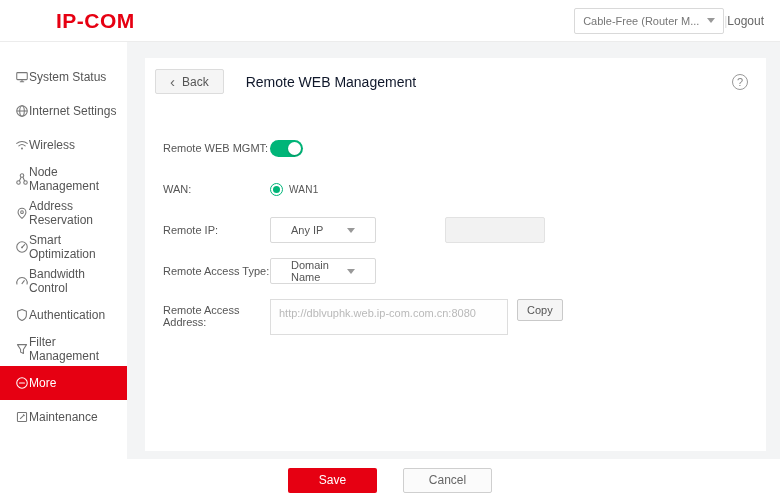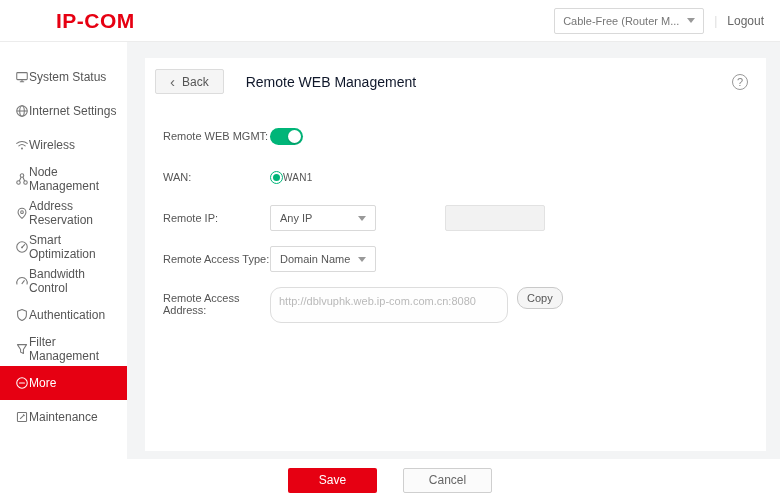--- a/index.html
+++ b/index.html
@@ -2,21 +2,21 @@
 <html><head>
 <meta charset="utf-8">
 <style>
   * { box-sizing: border-box; margin: 0; padding: 0; }
   html,body { width: 780px; height: 501px; overflow: hidden; }
   body { font-family: "Liberation Sans", sans-serif; background: #fff; color: #555; }
 
   
   .topbar { height: 42px; display: flex; align-items: center; padding: 0 16px; background: #fff; border-bottom: 1px solid #ececec; }
   .logo { color: #e60012; font-size: 21px; font-weight: bold; letter-spacing: .5px; margin-left: 40px; }
-  .top-right { margin-left: auto; display: flex; align-items: center; gap: 10px; }
+  .top-right { margin-left: auto; display: flex; align-items: center; }
   .device-select { width: 150px; height: 26px; border: 1px solid #d9d9d9; border-radius: 2px; display: flex; align-items: center; justify-content: space-between; padding: 0 8px; font-size: 11px; color: #777; cursor: pointer; background: #fff; white-space: nowrap; overflow: hidden; }
   .caret { width: 0; height: 0; border-left: 4px solid transparent; border-right: 4px solid transparent; border-top: 5px solid #999; flex-shrink: 0; margin-left: 6px; }
   .divider { color: #ddd; font-size: 12px; }
   .logout { font-size: 12px; color: #666; cursor: pointer; text-decoration: none; }
 
   
   .wrap { display: flex; height: 459px; }
   .sidebar { width: 127px; background: #fff; padding-top: 18px; flex-shrink: 0; }
   .side-item { height: 34px; display: flex; align-items: center; padding-left: 15px; font-size: 12px; color: #555; cursor: pointer; }
   .side-item .sicon { display: flex; align-items: center; color: #777; flex-shrink: 0; }
@@ -25,39 +25,39 @@
 
   .main { flex: 1; display: flex; flex-direction: column; background: #f3f4f5; min-width: 0; }
   .card { flex: 1; background: #fff; margin: 16px 14px 8px 18px; padding: 11px 14px 0 10px; }
   .card-head { display: flex; align-items: center; }
   .back-btn { height: 25px; padding: 0 14px; background: #f5f5f5; border: 1px solid #dcdcdc; border-radius: 2px; font-size: 12px; color: #555; display: flex; align-items: center; gap: 7px; cursor: pointer; }
   .back-chevron { font-size: 15px; line-height: 1; color: #666; }
   .page-title { margin-left: 22px; font-size: 14px; color: #0f172a; }
   .help-circle { margin-left: auto; margin-right: 4px; width: 16px; height: 16px; border: 1px solid #999; border-radius: 50%; color: #888; font-size: 11px; display: flex; align-items: center; justify-content: center; cursor: pointer; }
 
   
-  .form { margin-top: 29px; padding-left: 8px; }
+  .form { margin-top: 41px; padding-left: 8px; }
   .frow { display: flex; align-items: center; margin-bottom: 15px; min-height: 26px; }
   .frow.top { align-items: flex-start; }
   .flabel { width: 107px; flex-shrink: 0; font-size: 11px; color: #555; padding-top: 0; }
   .frow.top .flabel { padding-top: 5px; }
 
   .toggle { width: 33px; height: 17px; background: #00b578; border-radius: 9px; position: relative; cursor: pointer; }
   .toggle .knob { position: absolute; right: 2px; top: 2px; width: 13px; height: 13px; background: #fff; border-radius: 50%; box-shadow: 0 1px 2px rgba(0,0,0,.2); }
 
-  .radio-group { display: flex; align-items: center; }
+  .radio-group { display: flex; align-items: center; gap: 6px; }
   .radio { width: 13px; height: 13px; border: 1px solid #00b578; border-radius: 50%; display: flex; align-items: center; justify-content: center; cursor: pointer; background: #fff; }
   .radio .dot { width: 7px; height: 7px; background: #00b578; border-radius: 50%; }
   .radio-label { font-size: 10px; color: #555; letter-spacing: .3px; }
 
-  .selectbox { width: 106px; height: 26px; border: 1px solid #d9d9d9; border-radius: 2px; background: #fff; display: flex; align-items: center; justify-content: space-between; padding: 0 9px; font-size: 11px; color: #555; cursor: pointer; }
+  .selectbox { width: 106px; height: 26px; border: 1px solid #d9d9d9; border-radius: 2px; background: #fff; display: flex; align-items: center; justify-content: space-between; padding: 0 20px; font-size: 11px; color: #555; cursor: pointer; }
   .dis-input { margin-left: 69px; width: 100px; height: 26px; background: #f2f2f2; border: 1px solid #e2e2e2; border-radius: 2px; font-size: 11px; color: #999; padding: 0 6px; }
 
-  .addr-box { width: 238px; min-height: 36px; border: 1px solid #ddd; border-radius: 11px; background: #fefefe; padding: 6px 8px; font-size: 11px; color: #b9b9b9; line-height: 1.3; word-break: break-all; }
-  .copy-btn { margin-left: 9px; height: 22px; padding: 0 9px; background: #f5f5f5; border: 1px solid #c9c9c9; border-radius: 10px; font-size: 11px; color: #555; cursor: pointer; }
+  .addr-box { width: 238px; min-height: 36px; border: 1px solid #ddd; border-radius: 0; background: #fefefe; padding: 6px 8px; font-size: 11px; color: #b9b9b9; line-height: 1.3; word-break: break-all; }
+  .copy-btn { margin-left: 9px; height: 22px; padding: 0 9px; background: #f5f5f5; border: 1px solid #c9c9c9; border-radius: 2px; font-size: 11px; color: #555; cursor: pointer; }
 
   
   .footer { height: 42px; background: #fff; display: flex; align-items: center; justify-content: center; gap: 26px; padding-right: 127px; }
   .btn-save { width: 89px; height: 25px; background: #e60012; color: #fff; border: none; border-radius: 2px; font-size: 12px; cursor: pointer; font-family: inherit; }
   .btn-cancel { width: 89px; height: 25px; background: #fbfbfb; color: #666; border: 1px solid #cfcfcf; border-radius: 2px; font-size: 12px; cursor: pointer; font-family: inherit; }
 
   svg { display: block; }
 </style>
 </head>
 <body>

